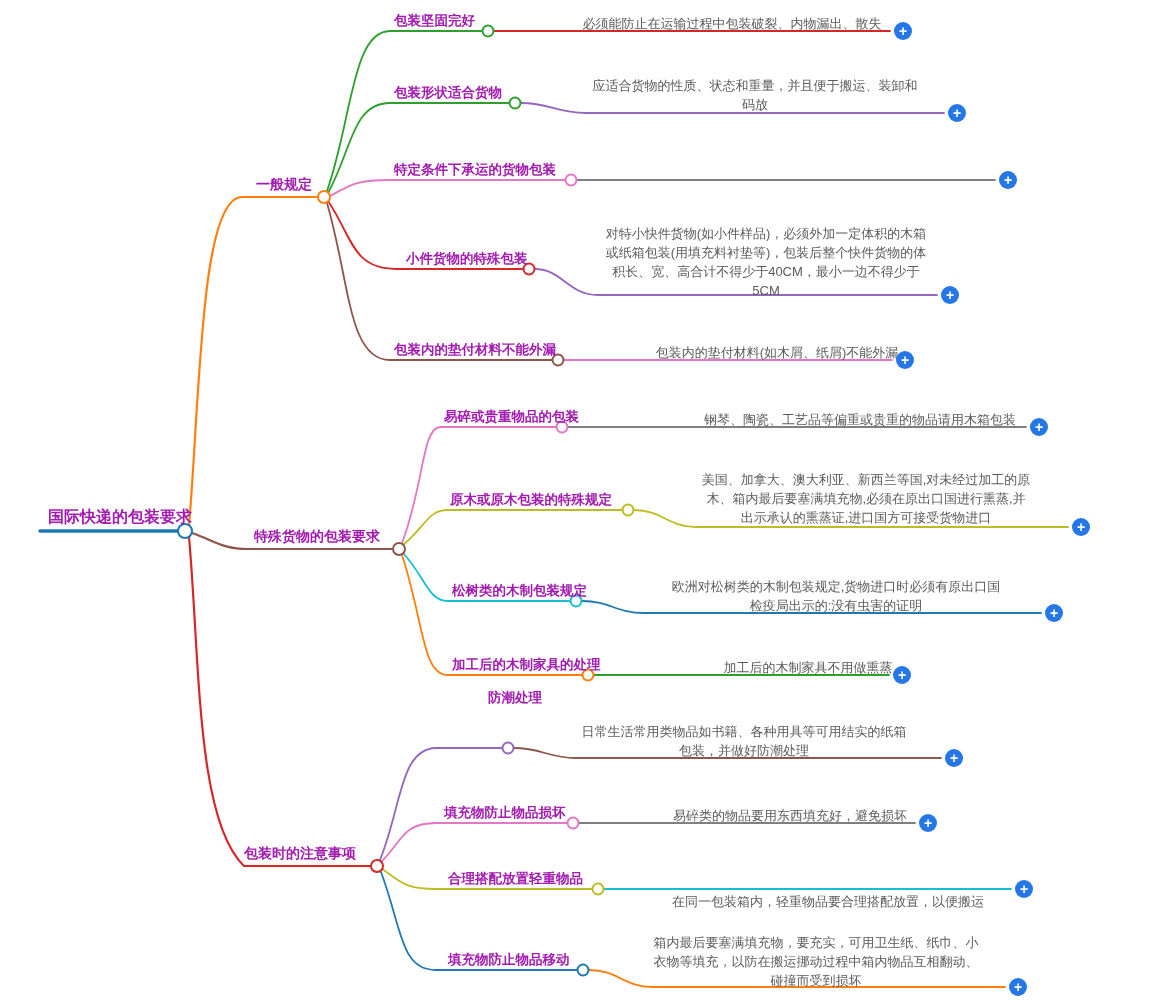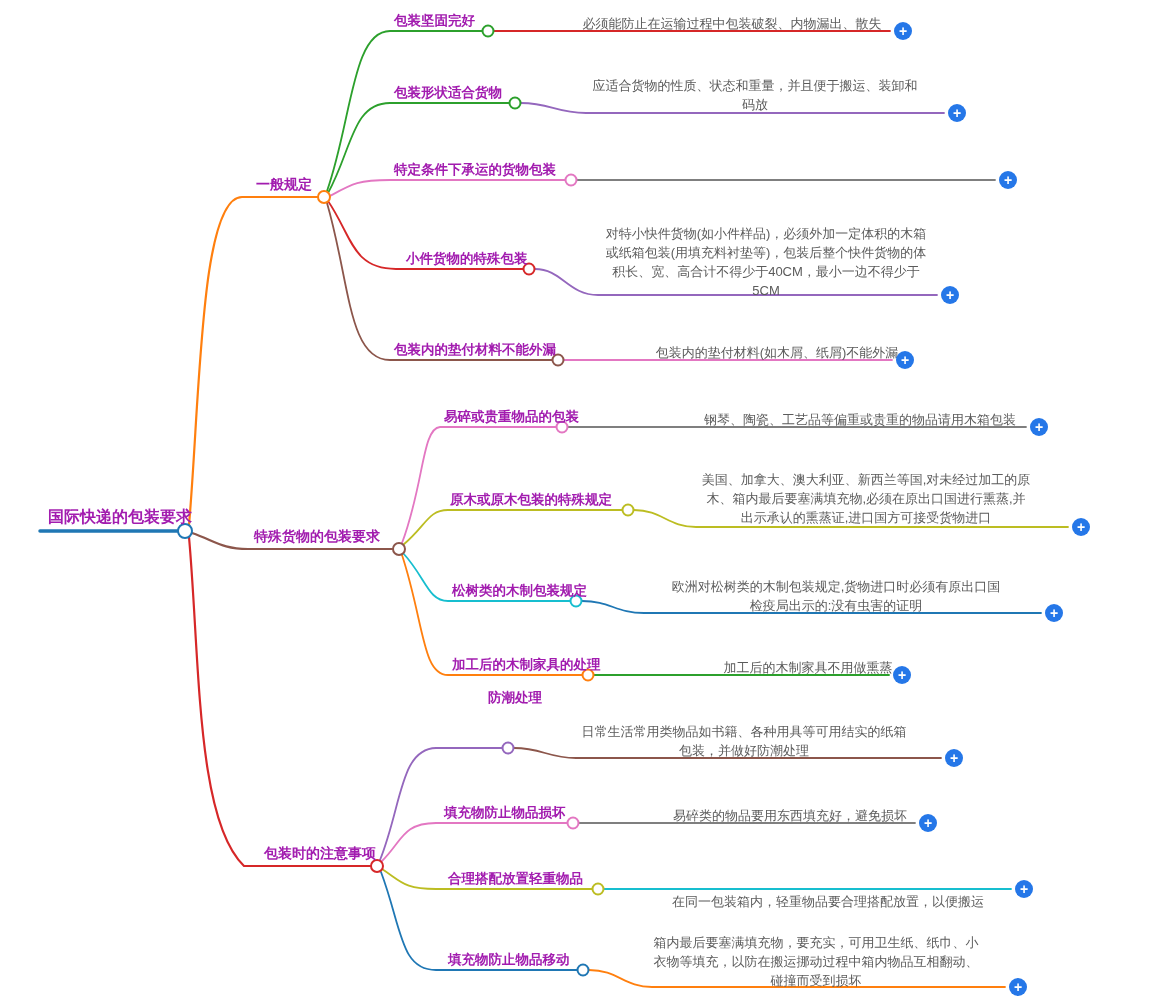--- a/index.html
+++ b/index.html
@@ -77,21 +77,21 @@
     <circle cx="588" cy="675" r="5.5" stroke="#ff7f0e"></circle>
     <circle cx="508" cy="748" r="5.5" stroke="#9467bd"></circle>
     <circle cx="573" cy="823" r="5.5" stroke="#e377c2"></circle>
     <circle cx="598" cy="889" r="5.5" stroke="#bcbd22"></circle>
     <circle cx="583" cy="970" r="5.5" stroke="#1f77b4"></circle>
   </svg>
 
   <div class="lbl lvl0" style="left:48px;top:507px;">国际快递的包装要求</div>
   <div class="lbl lvl1" style="left:256px;top:176px;">一般规定</div>
   <div class="lbl lvl1" style="left:254px;top:528px;">特殊货物的包装要求</div>
-  <div class="lbl lvl1" style="left:264px;top:845px;">包装时的注意事项</div>
+  <div class="lbl lvl1" style="left:244px;top:845px;">包装时的注意事项</div>
 
   <div class="lbl lvl2" style="left:394px;top:12px;">包装坚固完好</div>
   <div class="lbl lvl2" style="left:394px;top:84px;">包装形状适合货物</div>
   <div class="lbl lvl2" style="left:394px;top:161px;">特定条件下承运的货物包装</div>
   <div class="lbl lvl2" style="left:406px;top:250px;">小件货物的特殊包装</div>
   <div class="lbl lvl2" style="left:394px;top:341px;">包装内的垫付材料不能外漏</div>
 
   <div class="lbl lvl2" style="left:444px;top:408px;">易碎或贵重物品的包装</div>
   <div class="lbl lvl2" style="left:450px;top:491px;">原木或原木包装的特殊规定</div>
   <div class="lbl lvl2" style="left:452px;top:582px;">松树类的木制包装规定</div>

